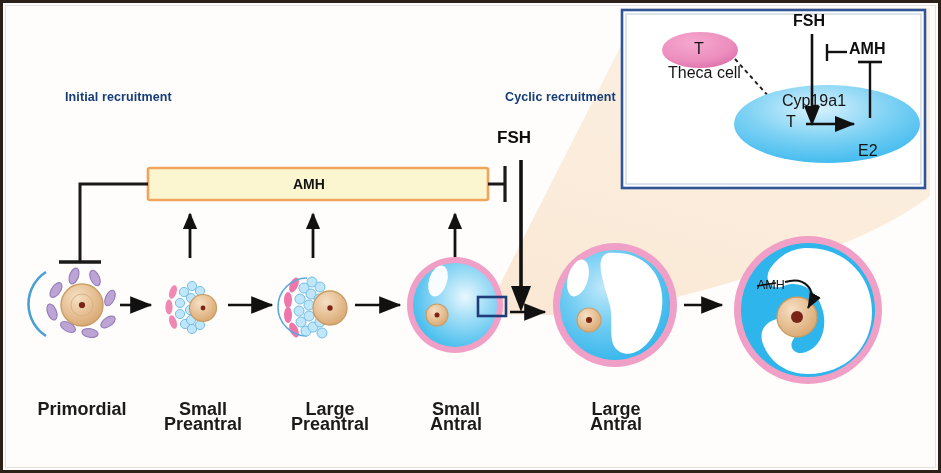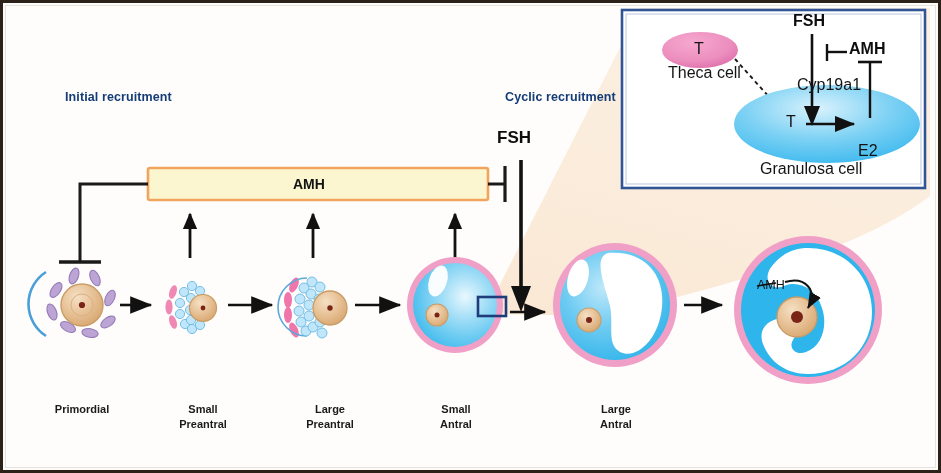--- a/index.html
+++ b/index.html
@@ -17,21 +17,21 @@
   #frame-inner{
     position:absolute;left:5px;top:5px;width:931px;height:463px;
     box-sizing:border-box;border:1px solid #e9e2da;background:#fffdfb;
   }
   #canvas{position:absolute;left:0;top:0;width:941px;height:473px;}
   .lbl{position:absolute;white-space:nowrap;}
   .recruit{
     color:#143d78;font-weight:bold;font-size:12.5px;letter-spacing:.1px;padding-left:48px;
   }
   .stage-lbl{
-    color:#1b1b1b;font-weight:bold;font-size:11px;text-align:center;
+    color:#1b1b1b;font-weight:bold;font-size:18px;text-align:center;
     line-height:15px;
   }
   .amh-txt{
     color:#131313;font-weight:bold;font-size:14px;
   }
   .fsh-txt{color:#0d0d0d;font-weight:bold;font-size:17px;}
   .inset-txt{color:#141414;font-size:16px;font-weight:normal;}
   .inset-bold{color:#0d0d0d;font-size:16px;font-weight:bold;}
   .amh-call{color:#131313;font-size:12.5px;font-weight:normal;}
 </style>
@@ -282,20 +282,19 @@
     <div>Antral</div>
   </div>
   <div class="lbl stage-lbl" style="left:556px;top:402px;width:120px;">
     <div>Large</div>
     <div>Antral</div>
   </div>
 
   <div class="lbl inset-txt" style="left:694px;top:40px;">T</div>
   <div class="lbl inset-txt" style="left:668px;top:64px;">Theca cell</div>
   <div class="lbl inset-txt" style="left:786px;top:113px;">T</div>
-  <div class="lbl inset-txt" style="left:782px;top:76px;margin-left:15px;">Cyp19a1</div>
+  <div class="lbl inset-txt" style="left:782px;top:92px;">Cyp19a1</div>
   <div class="lbl inset-txt" style="left:858px;top:113px;margin-top:29px;">E2</div>
   <div class="lbl inset-bold" style="left:793px;top:12px;">FSH</div>
   <div class="lbl inset-bold" style="left:849px;top:40px;">AMH</div>
-  <div class="lbl inset-txt" style="left:760px;top:160px;">Granulosa cell</div>
 
   <div id="frame-outer"></div>
 </div>
 
 </body></html>

